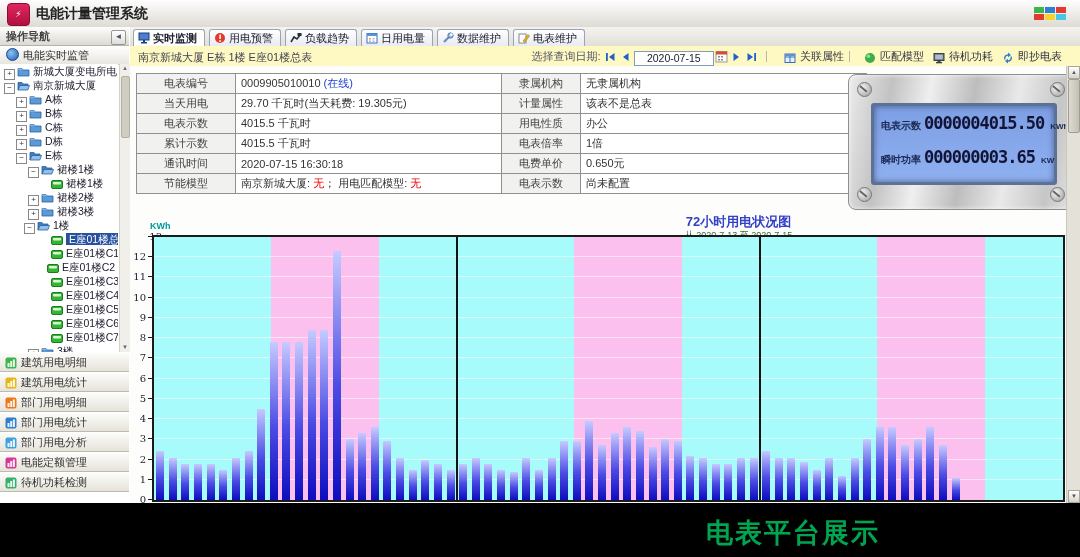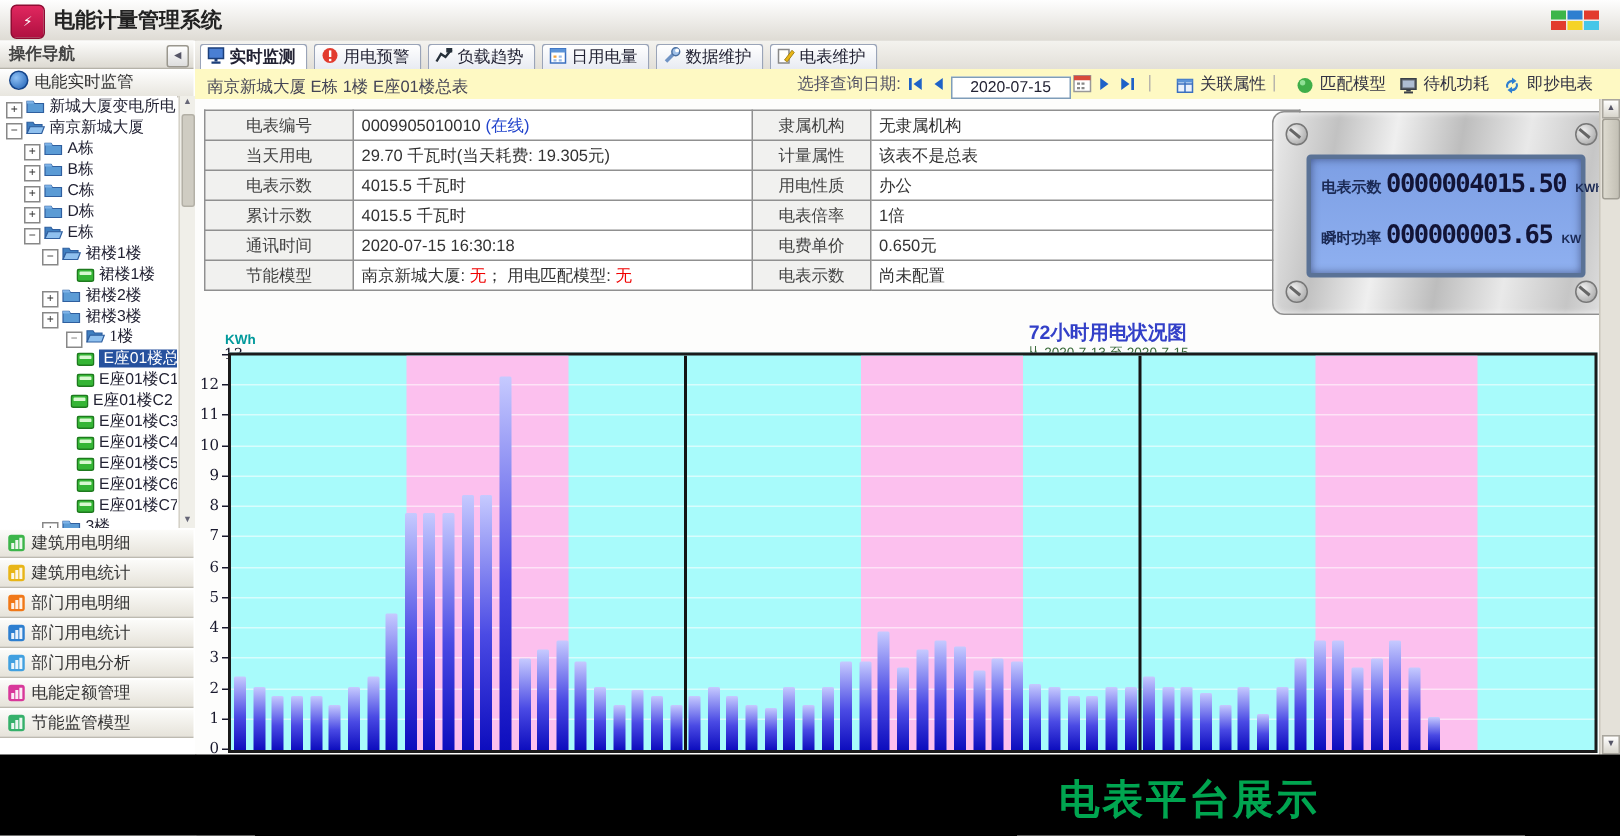--- a/index.html
+++ b/index.html
@@ -146,21 +146,21 @@
               <rect x="2" y="2" width="8" height="2.4" rx="0.8" fill="#d8f8d0"></rect>
             </svg></span><span>裙楼1楼</span></div>
         <div class="trow" style="padding-left: 28px;"><span class="exp">+</span><span class="ticon"><svg width="13" height="11">
               <path d="M1 2.5 L5 2.5 L6 4 L12 4 L12 10 L1 10 Z" fill="#5b9bd5" stroke="#2f5f9f" stroke-width="0.8"></path>
               <path d="M1 2.5 L5 2.5 L6 4 L1 4 Z" fill="#7fb3e8"></path>
             </svg></span><span>裙楼2楼</span></div>
         <div class="trow" style="padding-left: 28px;"><span class="exp">+</span><span class="ticon"><svg width="13" height="11">
               <path d="M1 2.5 L5 2.5 L6 4 L12 4 L12 10 L1 10 Z" fill="#5b9bd5" stroke="#2f5f9f" stroke-width="0.8"></path>
               <path d="M1 2.5 L5 2.5 L6 4 L1 4 Z" fill="#7fb3e8"></path>
             </svg></span><span>裙楼3楼</span></div>
-        <div class="trow" style="padding-left: 44px; font-family: Liberation Serif, serif;"><span class="exp">−</span><span class="ticon"><svg width="13" height="11">
+        <div class="trow" style="padding-left: 24px;"><span class="exp">−</span><span class="ticon"><svg width="13" height="11">
               <path d="M1 2.5 L5 2.5 L6 4 L11 4 L11 5.5 L3 5.5 L1 10 Z" fill="#3f7fc0" stroke="#2f5f9f" stroke-width="0.8"></path>
               <path d="M3 5.5 L12.5 5.5 L10.8 10 L1 10 Z" fill="#8fc0ee" stroke="#2f5f9f" stroke-width="0.8"></path>
             </svg></span><span>1楼</span></div>
         <div class="trow" style="padding-left: 40px;"><span class="sp"></span><span class="ticon"><svg width="12" height="9">
               <rect x="0.5" y="0.5" width="11" height="8" rx="1.5" fill="#35b535" stroke="#1e7a1e"></rect>
               <rect x="2" y="2" width="8" height="2.4" rx="0.8" fill="#d8f8d0"></rect>
             </svg></span><span class="tsel">E座01楼总表</span></div>
         <div class="trow" style="padding-left: 40px;"><span class="sp"></span><span class="ticon"><svg width="12" height="9">
               <rect x="0.5" y="0.5" width="11" height="8" rx="1.5" fill="#35b535" stroke="#1e7a1e"></rect>
               <rect x="2" y="2" width="8" height="2.4" rx="0.8" fill="#d8f8d0"></rect>
@@ -234,21 +234,21 @@
             <rect x="0.5" y="0.5" width="11" height="11" rx="2" fill="#d8389a"></rect>
             <rect x="2.5" y="6" width="2" height="4" fill="#fff" opacity="0.9"></rect>
             <rect x="5.2" y="4" width="2" height="6" fill="#fff" opacity="0.9"></rect>
             <rect x="7.9" y="2.5" width="2" height="7.5" fill="#fff" opacity="0.9"></rect>
           </svg><span>电能定额管理</span></div>
         <div class="acc-item"><svg width="12" height="12">
             <rect x="0.5" y="0.5" width="11" height="11" rx="2" fill="#35b06a"></rect>
             <rect x="2.5" y="6" width="2" height="4" fill="#fff" opacity="0.9"></rect>
             <rect x="5.2" y="4" width="2" height="6" fill="#fff" opacity="0.9"></rect>
             <rect x="7.9" y="2.5" width="2" height="7.5" fill="#fff" opacity="0.9"></rect>
-          </svg><span>节能监管模型</span></div>
+          </svg><span>待机功耗检测</span></div>
       </div>
   </div>
 
   <div id="tabbar" class="abs"><div class="tab active"><span class="ti"><svg width="12" height="12">
             <rect x="1" y="1" width="10" height="7" fill="#4a7fd4" stroke="#1c3f7a"></rect>
             <rect x="5" y="8" width="2" height="2" fill="#1c3f7a"></rect>
             <rect x="3" y="10" width="6" height="1.5" fill="#1c3f7a"></rect>
           </svg></span><span>实时监测</span></div><div class="tab"><span class="ti"><svg width="12" height="12">
             <circle cx="6" cy="6" r="5" fill="#e23b2e"></circle>
             <rect x="5.3" y="2.6" width="1.6" height="4.4" fill="#fff"></rect>

